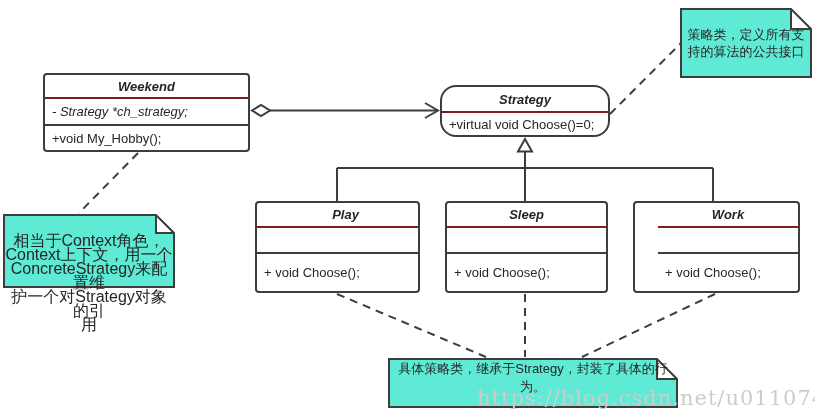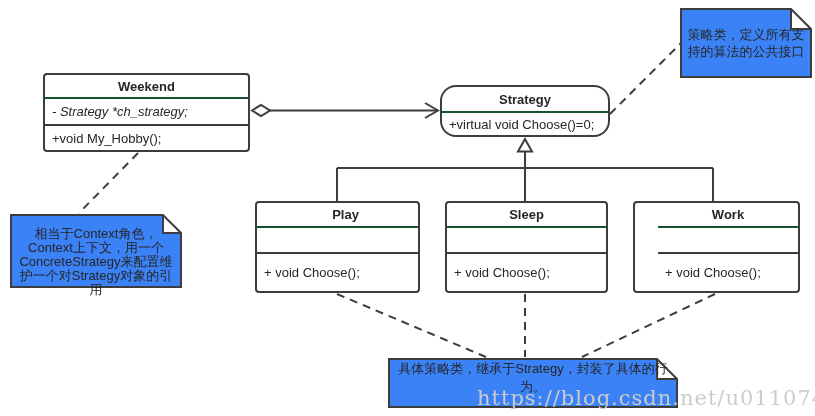--- a/index.html
+++ b/index.html
@@ -9,32 +9,32 @@
   }
   #connectors { position:absolute; left:0; top:0; z-index:1; }
 
   
   .cls {
     position:absolute; background:#ffffff; border:2px solid #3d3d3d; border-radius:4px;
     display:flex; flex-direction:column; box-sizing:border-box; z-index:2;
     color:#262626; font-size:13px;
   }
   .cls-title {
-    border-bottom:2px solid #14532d; font-weight:bold; text-align:center;
-    display:flex; align-items:center; justify-content:center; flex:0 0 auto;
+    border-bottom:2px solid #7f1d1d; font-weight:bold; text-align:center;
+    display:flex; align-items:center; justify-content:center; flex:0 0 auto;font-style:italic;
   }
   .cls-sec {
     border-bottom:2px solid #3d3d3d; display:flex; align-items:center;
     padding-left:7px; flex:0 0 auto; white-space:nowrap;
   }
   .cls-sec.last { border-bottom:none; flex:1 1 auto; }
 
   
   .note {
-    position:absolute; background:#3b82f6; border:2px solid #3d3d3d;
+    position:absolute; background:#5eead4; border:2px solid #3d3d3d;
     box-sizing:border-box; z-index:2; color:#262626; text-align:center;
   }
   .note .fold { position:absolute; top:-2px; right:-2px; }
   .note .note-line { position:relative; z-index:1; }
 
   .watermark {
     position:absolute; z-index:5; font-family:"DejaVu Serif", "Liberation Serif", serif;
     white-space:nowrap; pointer-events:none;
   }
 </style>
@@ -90,21 +90,21 @@
 
   <div class="note" style="left:680px; top:8px; width:132px; height:70px; font-size:13px; line-height:17px; padding-top:16px;">
     <svg class="fold" width="22" height="22">
       <rect width="22" height="22" fill="#ffffff"></rect>
       <polygon points="1,1 1,21 21,21" fill="#ffffff" stroke="#3d3d3d" stroke-width="2"></polygon>
     </svg>
     <div class="note-line">策略类，定义所有支</div>
     <div class="note-line">持的算法的公共接口</div>
   </div>
 
-  <div class="note" style="left:10px; top:214px; width:172px; height:74px; font-size:13px; line-height:14px; padding-top:11px;">
+  <div class="note" style="left:3px; top:214px; width:172px; height:74px; font-size:16px; line-height:14px; padding-top:18px;">
     <svg class="fold" width="20" height="20">
       <rect width="20" height="20" fill="#ffffff"></rect>
       <polygon points="1,1 1,19 19,19" fill="#ffffff" stroke="#3d3d3d" stroke-width="2"></polygon>
     </svg>
     <div class="note-line">相当于Context角色，</div>
     <div class="note-line">Context上下文，用一个</div>
     <div class="note-line">ConcreteStrategy来配置维</div>
     <div class="note-line">护一个对Strategy对象的引</div>
     <div class="note-line">用</div>
   </div>

